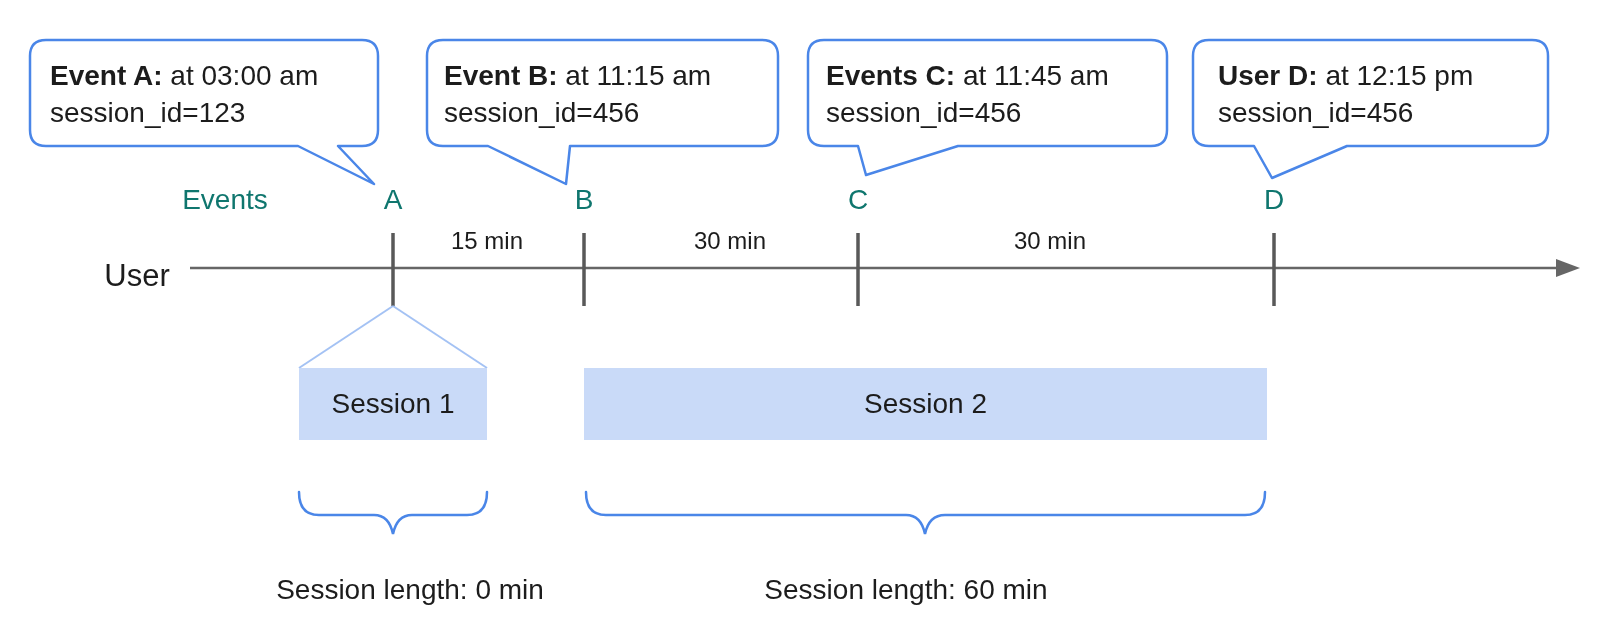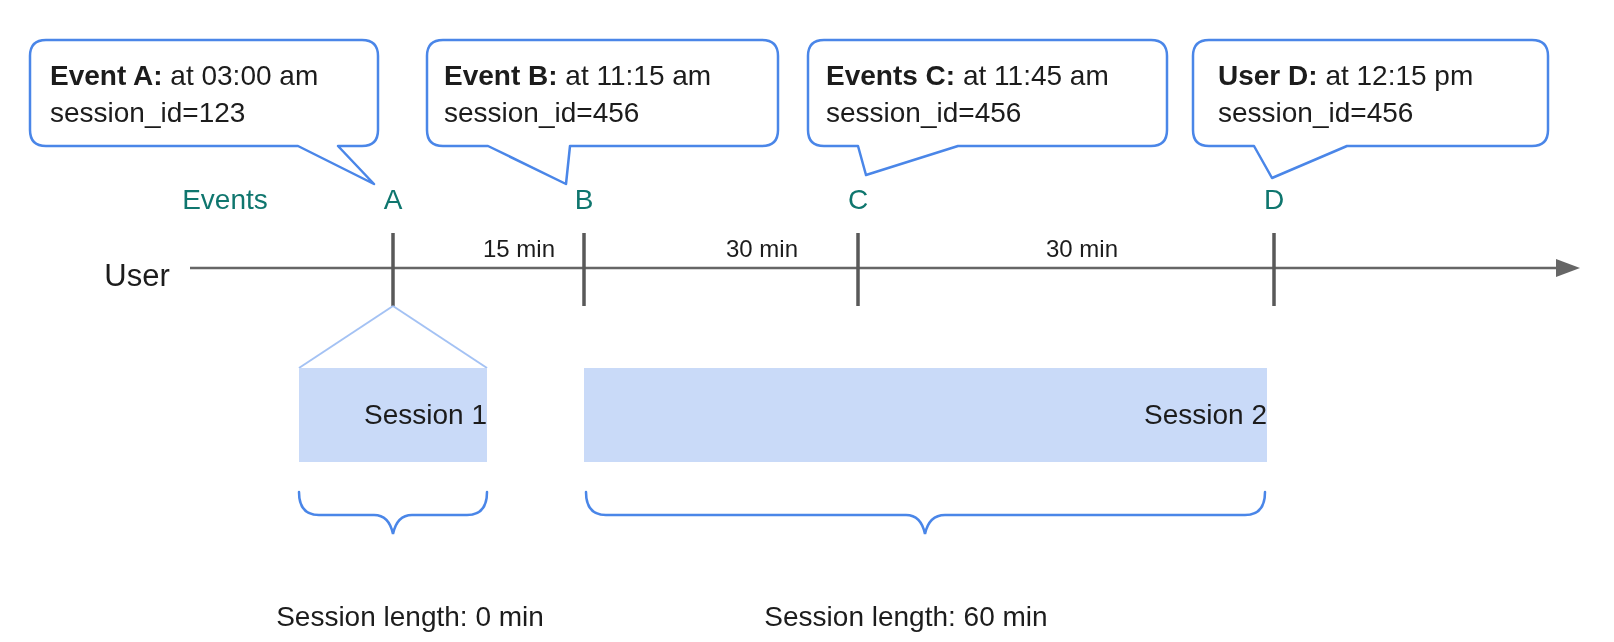--- a/index.html
+++ b/index.html
@@ -40,42 +40,40 @@
     color: #1c1c1c;
   }
   .events-label, .event-letter {
     position: absolute;
     top: 184px;
     font-size: 28px;
     color: #0f766e;
   }
   .interval-label {
     position: absolute;
-    top: 235px;
+    top: 227px;
     font-size: 24px;
     color: #1c1c1c;
-    margin-left: 32px;
   }
   .session-box {
     position: absolute;
     top: 368px;
-    height: 94px;
+    height: 72px;
     background: #c9daf8;
     display: flex;
     align-items: center;
-    justify-content: flex-end;
+    justify-content: center;
     font-size: 28px;
     color: #1c1c1c;
   }
   .length-label {
     position: absolute;
     top: 574px;
     font-size: 28px;
     color: #1c1c1c;
-    margin-top: 27px;
   }
 
   .bubble-path {
     fill: #ffffff;
     stroke: #4a86e8;
     stroke-width: 2.5;
     stroke-linejoin: round;
   }
   .brace-path {
     fill: none;

